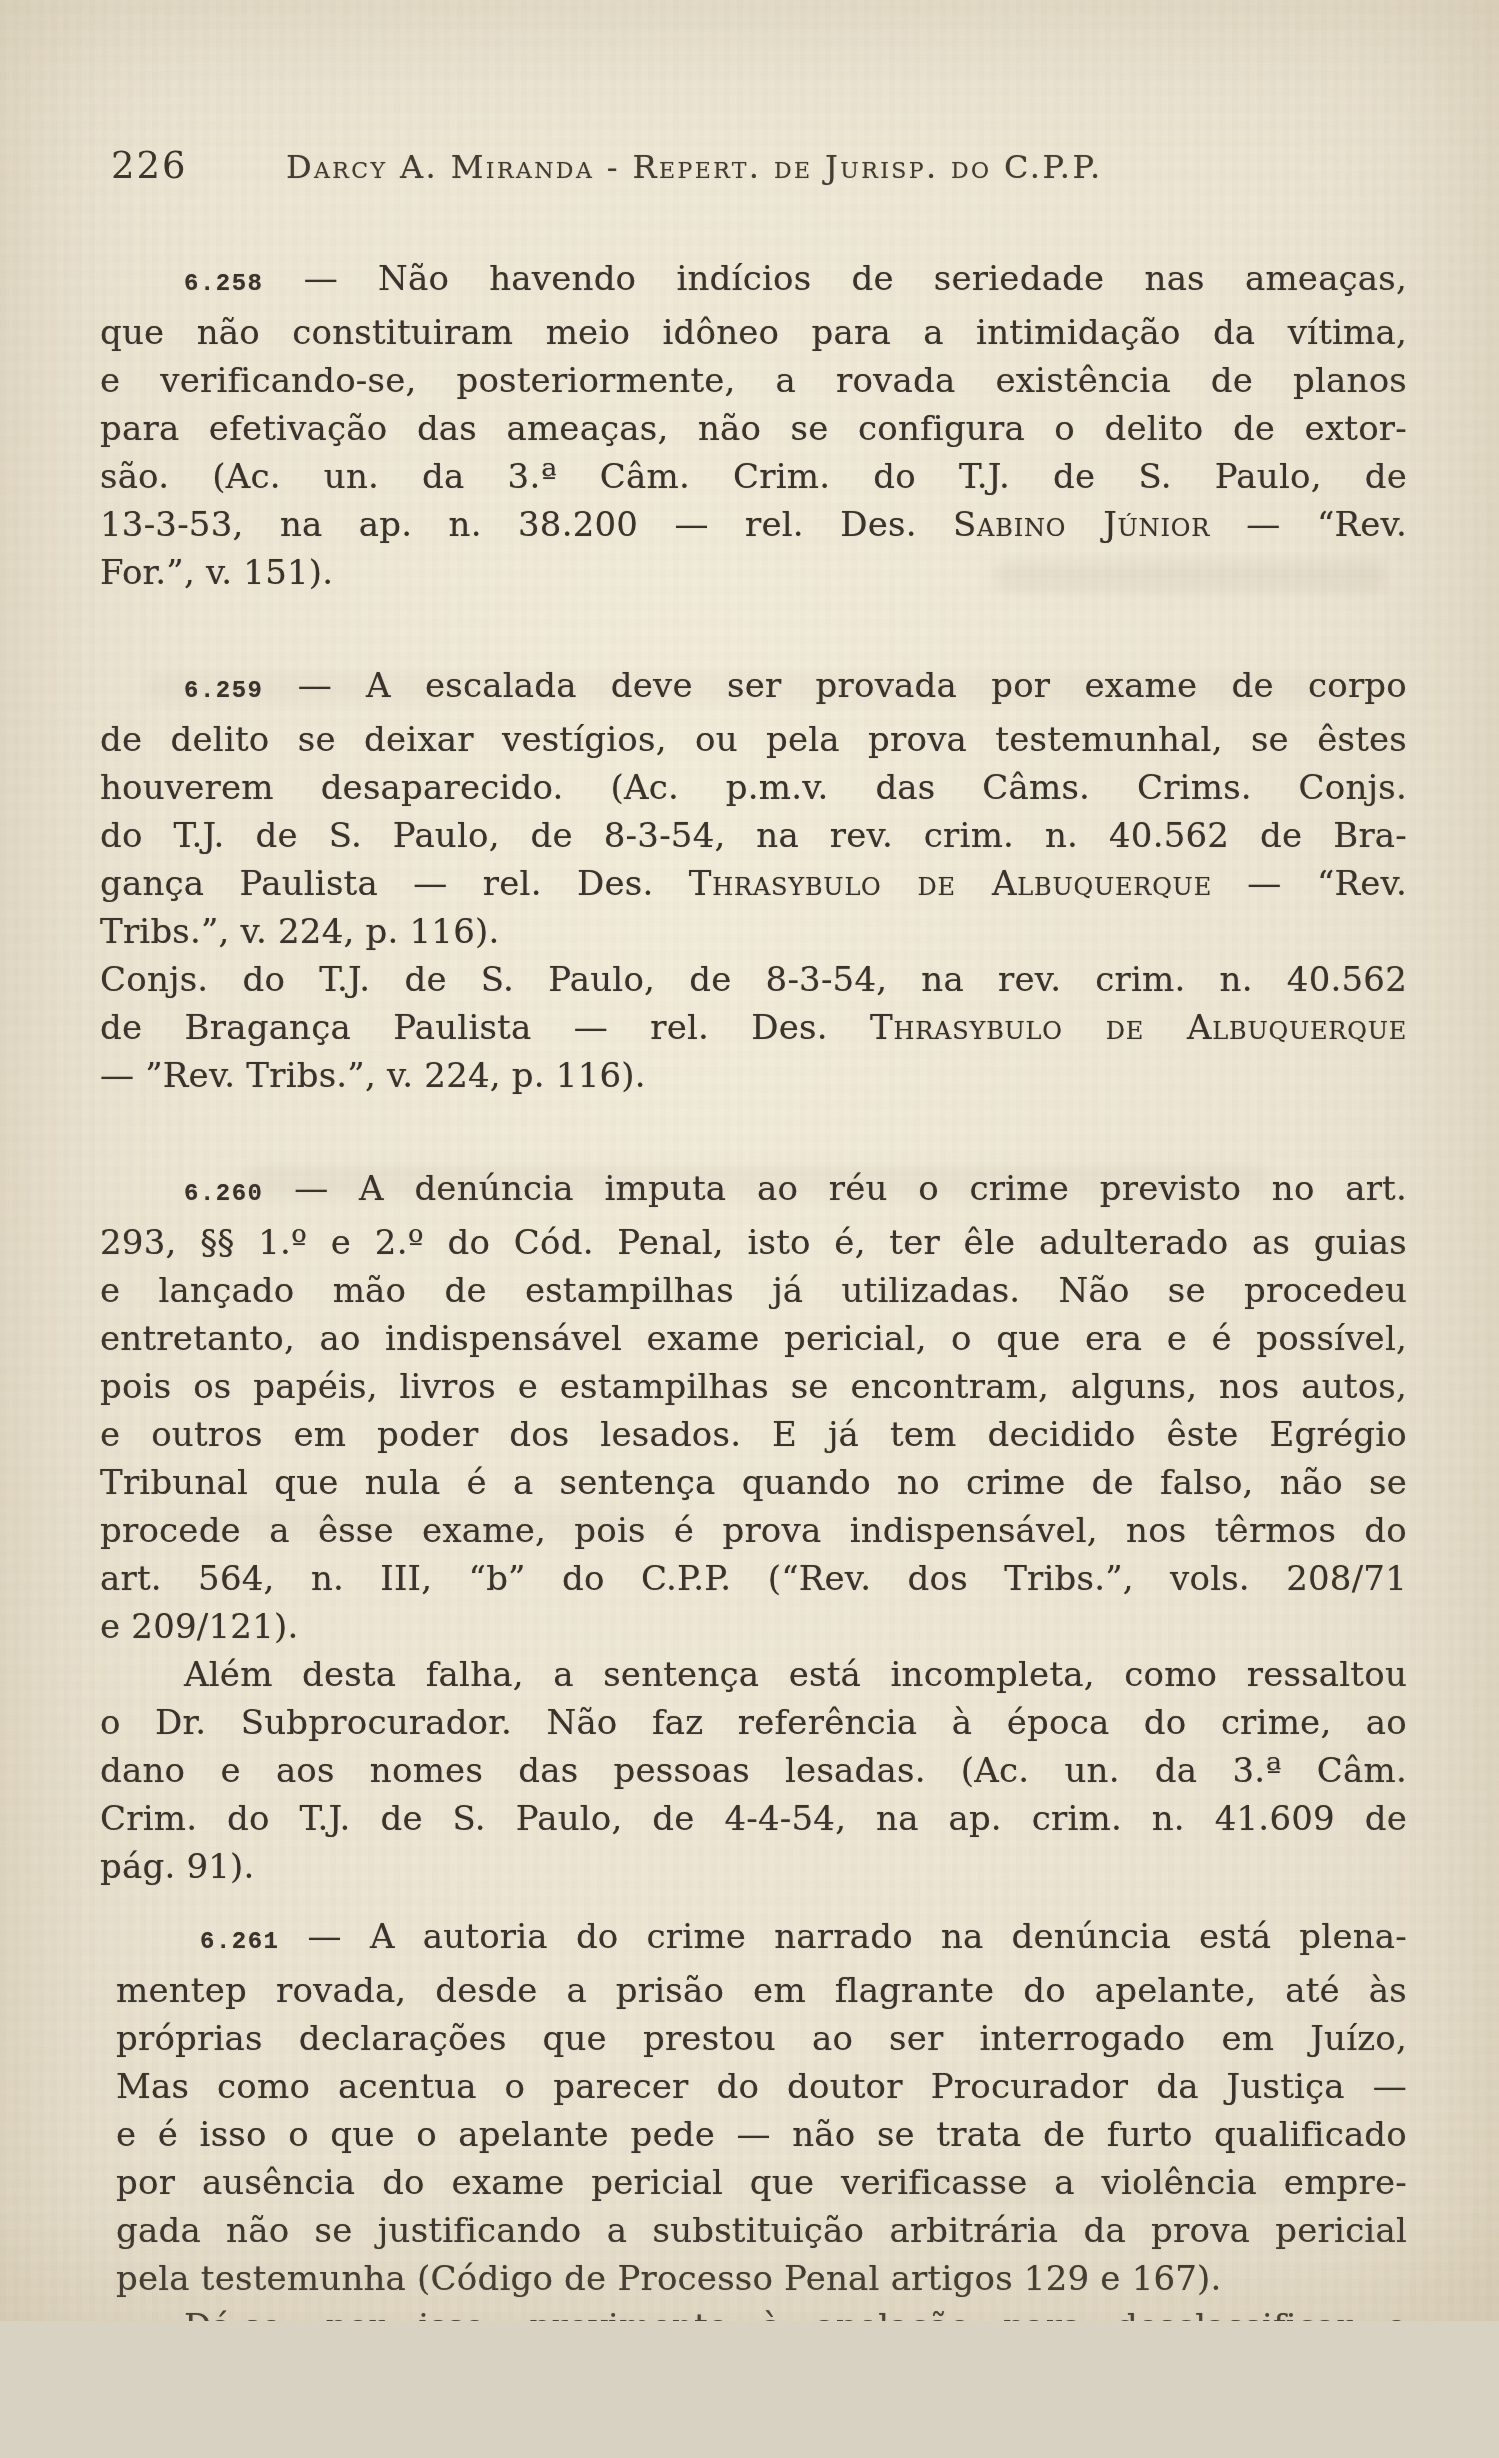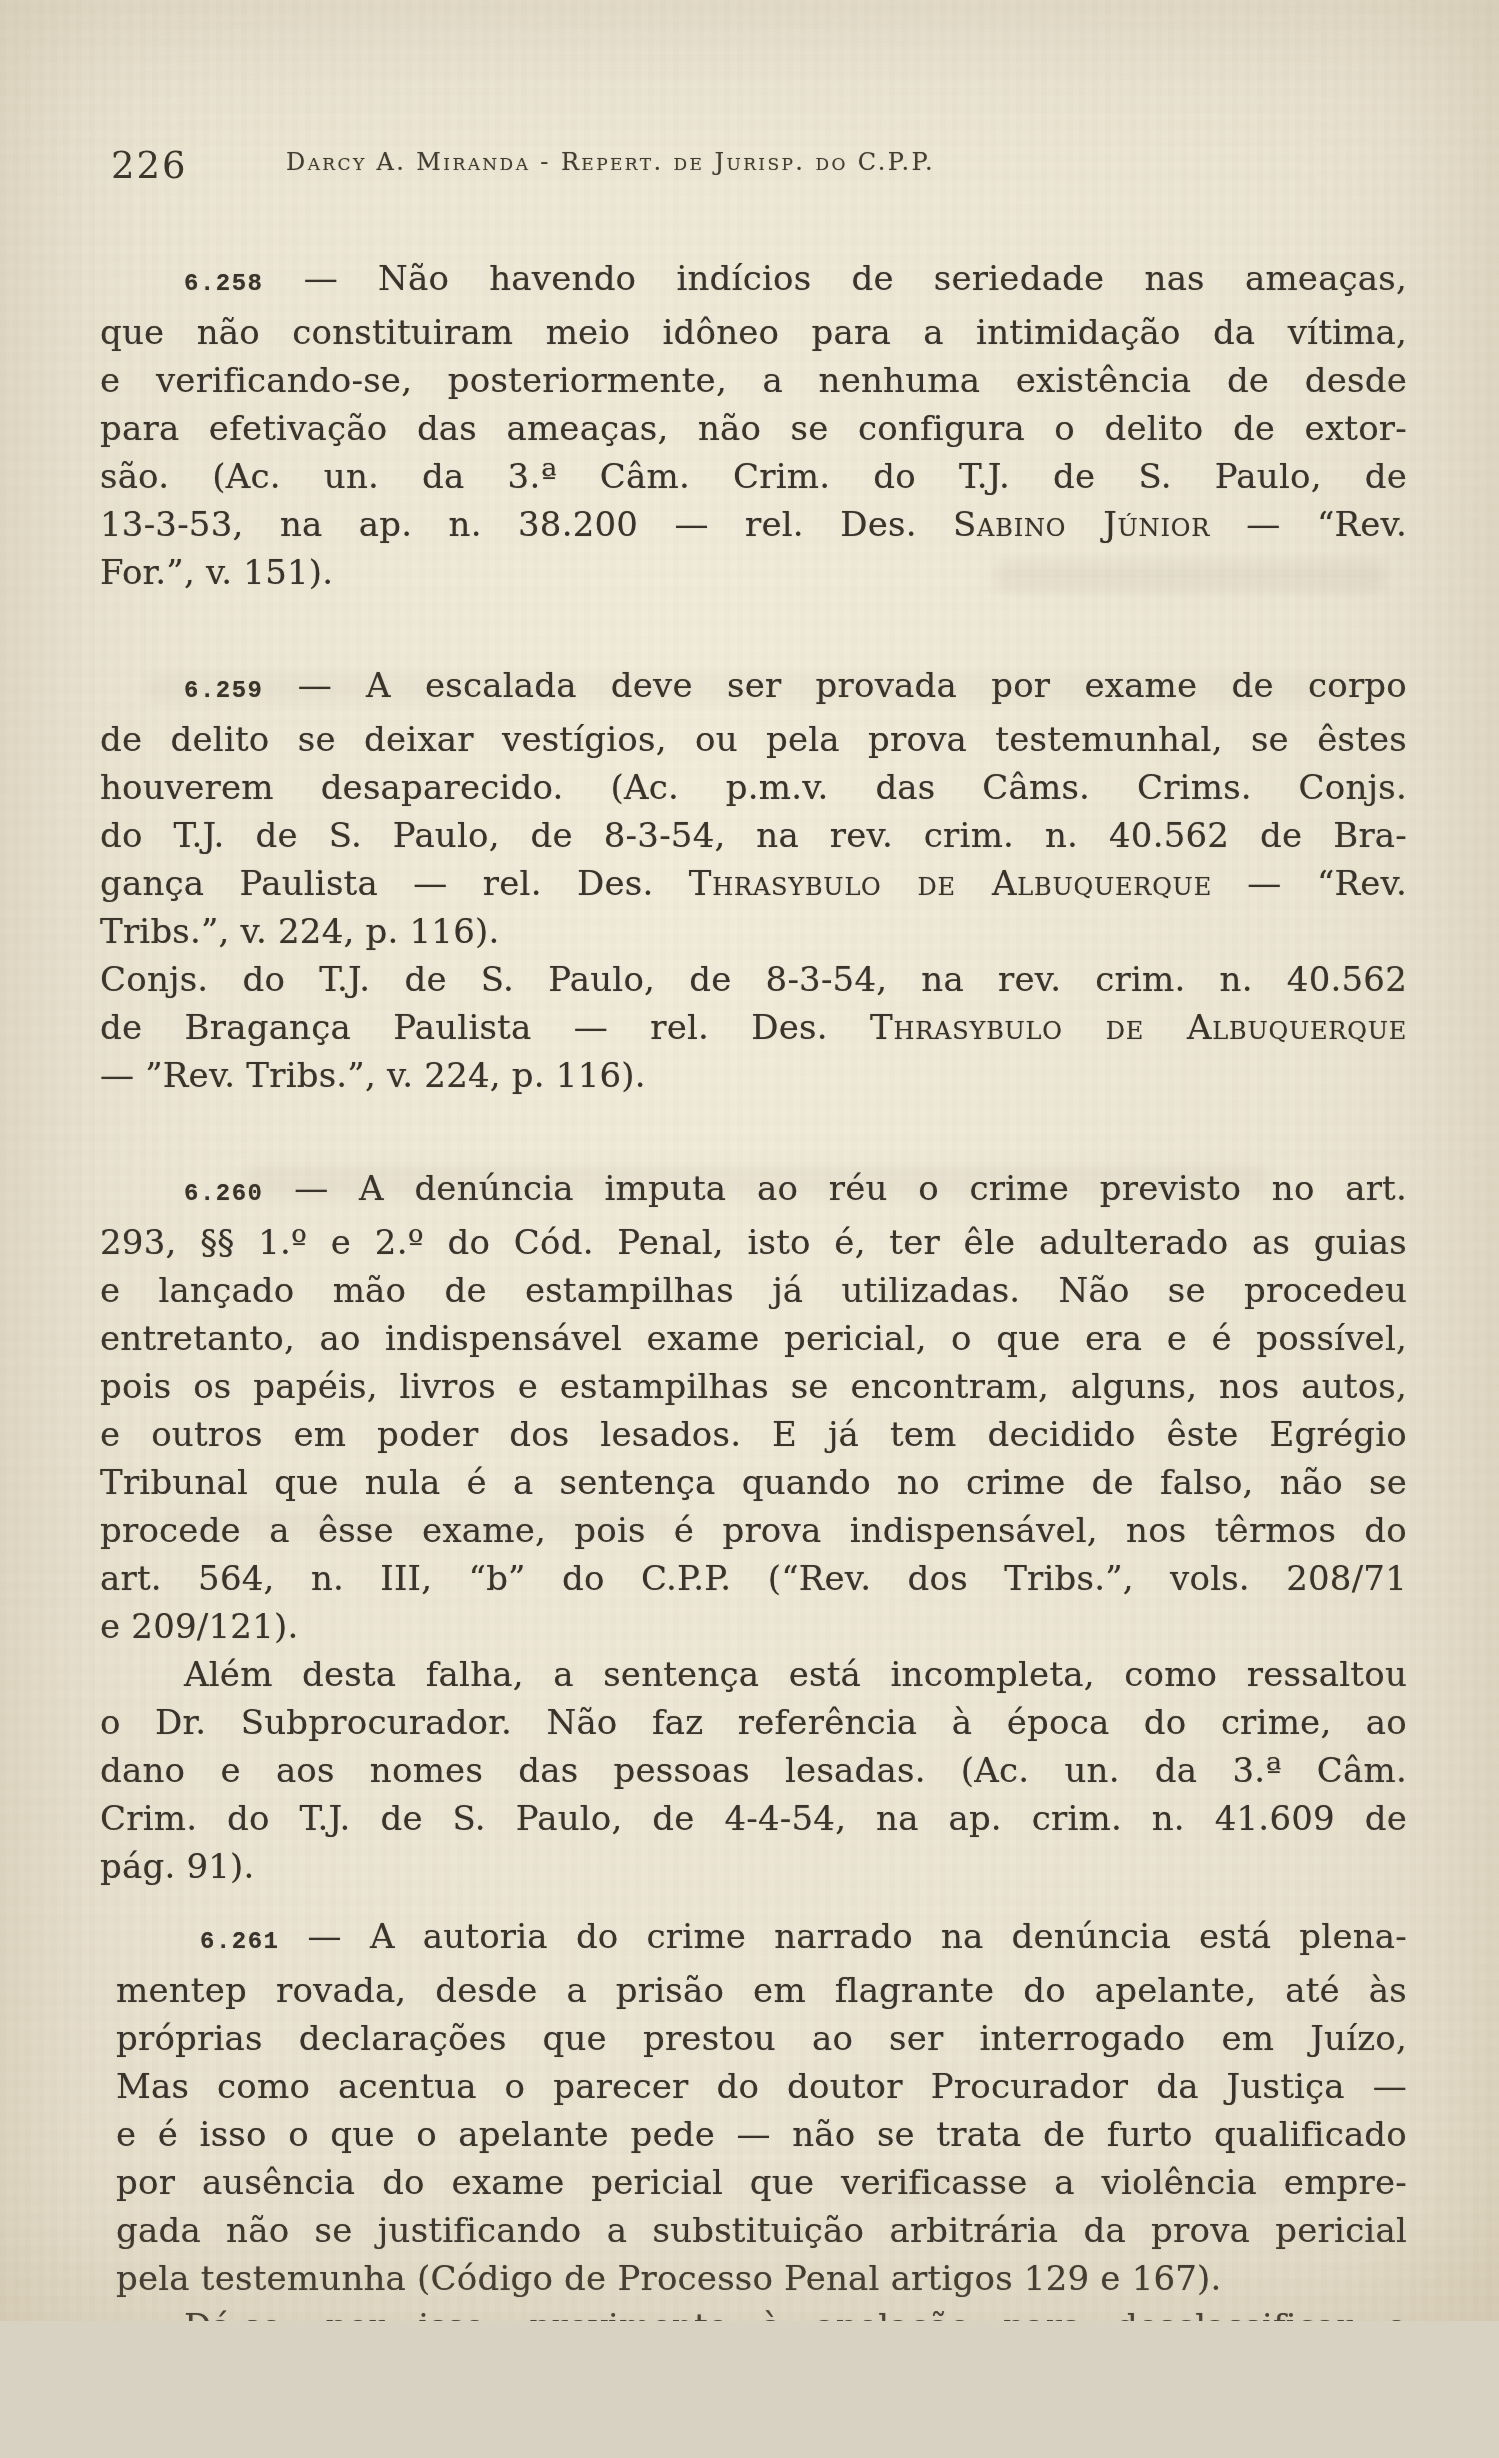--- a/index.html
+++ b/index.html
@@ -44,21 +44,21 @@
   .header {
     position: absolute; top: 144px; left: 0; width: 1500px; height: 49px;
   }
   .pagenum {
     position: absolute; left: 111px; top: 0;
     font-size: 37px; letter-spacing: 2px; color: #3b352c;
   }
   .runhead {
     position: absolute; left: 286px; top: 3.9px;
     font-variant: small-caps;
-    font-size: 24px; letter-spacing: 2.4px;
+    font-size: 32px; letter-spacing: 2.4px;
     color: #433d33;
     white-space: nowrap;
     text-shadow: 0 0 1px rgba(67,61,51,0.4);
   }
 
   .text-block {
     position: absolute;
     left: 100px; top: 254px;
     width: 1307px;
     font-size: 34px;
@@ -96,21 +96,21 @@
 
   <div class="header">
     <span class="pagenum">226</span>
     <span class="runhead">Darcy A. Miranda - Repert. de Jurisp. do C.P.P.</span>
   </div>
 
   <div class="text-block" id="text-block">
       <div class="para indent">
         <div class="line"><span class="seg-b">6.258</span><span class="seg-n"> — Não havendo indícios de seriedade nas ameaças,</span></div>
         <div class="line"><span class="seg-n">que não constituiram meio idôneo para a intimidação da vítima,</span></div>
-        <div class="line"><span class="seg-n">e verificando-se, posteriormente, a nenhuma existência de desde</span></div>
+        <div class="line"><span class="seg-n">e verificando-se, posteriormente, a rovada existência de planos</span></div>
         <div class="line"><span class="seg-n">para efetivação das ameaças, não se configura o delito de extor-</span></div>
         <div class="line"><span class="seg-n">são. (Ac. un. da 3.ª Câm. Crim. do T.J. de S. Paulo, de</span></div>
         <div class="line"><span class="seg-n">13-3-53, na ap. n. 38.200 — rel. Des. </span><span class="seg-sc">Sabino Júnior</span><span class="seg-n"> — “Rev.</span></div>
         <div class="line lastline"><span class="seg-n">For.”, v. 151).</span></div>
       </div>
       <div class="para indent gap-lg">
         <div class="line"><span class="seg-b">6.259</span><span class="seg-n"> — A escalada deve ser provada por exame de corpo</span></div>
         <div class="line"><span class="seg-n">de delito se deixar vestígios, ou pela prova testemunhal, se êstes</span></div>
         <div class="line"><span class="seg-n">houverem desaparecido. (Ac. p.m.v. das Câms. Crims. Conjs.</span></div>
         <div class="line"><span class="seg-n">do T.J. de S. Paulo, de 8-3-54, na rev. crim. n. 40.562 de Bra-</span></div>

